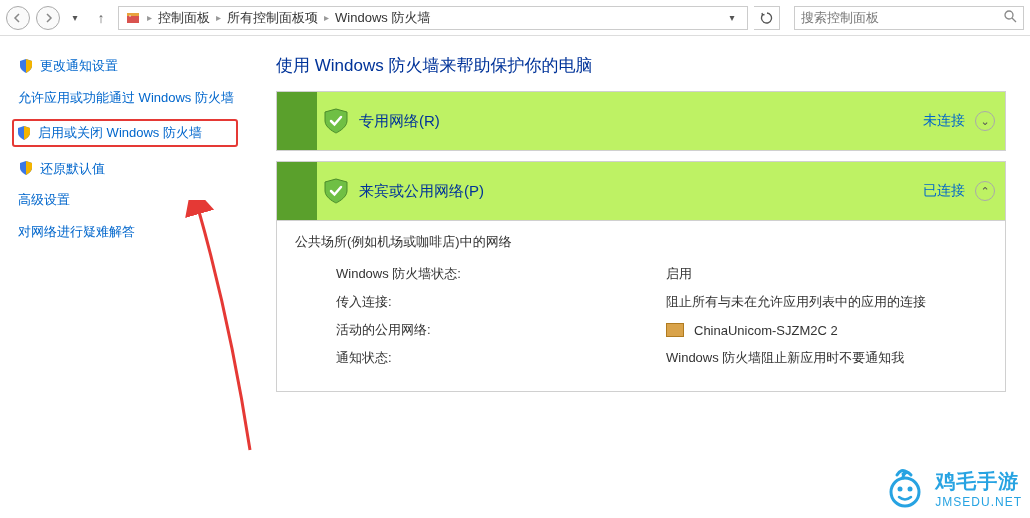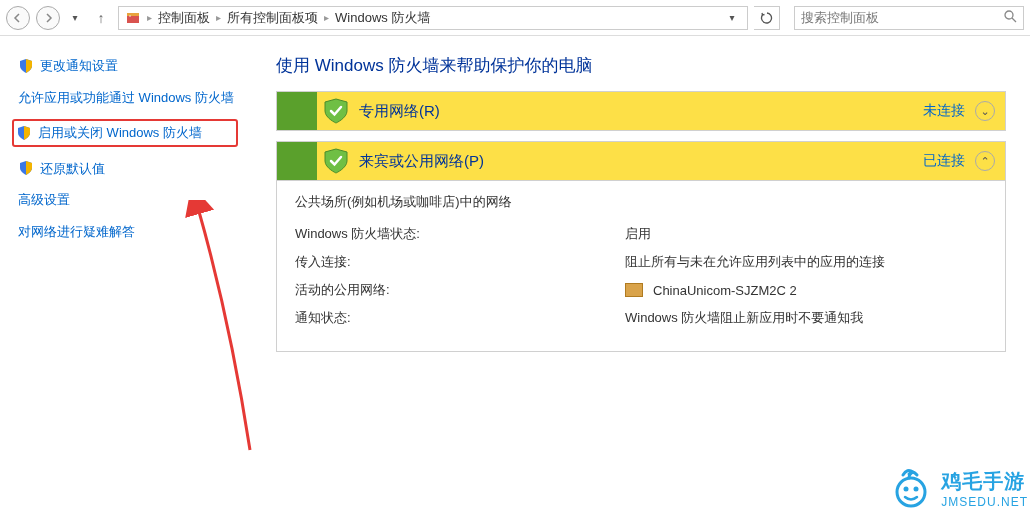--- a/index.html
+++ b/index.html
@@ -26,36 +26,36 @@
   .side-link { color: #0066cc; font-size: 13px; line-height: 1.5; margin-bottom: 12px; cursor: pointer; display: flex; align-items: flex-start; gap: 6px; }
   .side-link.with-icon { align-items: center; }
   .side-icon { width: 16px; height: 16px; flex-shrink: 0; }
   .highlight-box { border: 2px solid #e53935; border-radius: 3px; padding: 2px 2px; margin-left: -6px; margin-right: -4px; }
 
   
   .main { flex: 1; padding: 18px 24px 10px 28px; }
   .main h1 { color: #003399; font-weight: normal; font-size: 17px; margin-bottom: 14px; }
   .main .desc { color: #333; font-size: 13px; margin-bottom: 16px; }
 
-  .panel-header { height: 40px; display: flex; align-items: center; border: 1px solid #d0d0d0; background: #fde047; margin-top: 6px; }
+  .panel-header { height: 60px; display: flex; align-items: center; border: 1px solid #d0d0d0; background: #bef264; margin-top: 6px; }
   .panel-header .stripe { width: 40px; height: 100%; background: #5aa02c; margin-right: 6px; }
   .panel-header .shield { width: 26px; height: 26px; margin-right: 10px; }
   .panel-header .ptitle { flex: 1; color: #003399; font-size: 15px; }
   .panel-header .status { color: #0066cc; font-size: 14px; margin-right: 10px; }
   .panel-header .chev { width: 20px; height: 20px; border: 1px solid #aaa; border-radius: 50%; margin-right: 10px; display: flex; align-items: center; justify-content: center; font-size: 11px; color: #555; }
 
   .panel-body { border: 1px solid #d0d0d0; border-top: none; padding: 12px 18px 14px 18px; }
   .panel-sub { color: #333; margin-bottom: 14px; font-size: 13px; }
   .kv { display: flex; margin: 10px 0; font-size: 13px; }
-  .kv .k { width: 330px; color: #333; }
+  .kv .k { width: 330px; color: #333; margin-left: 41px; }
   .kv .v { flex: 1; color: #333; display: flex; align-items: center; gap: 10px; }
   .net-icon { width: 18px; height: 14px; background: #d9a34a; border: 1px solid #b07b20; display: inline-block; }
 
   
-  .watermark { position: absolute; right: 2px; bottom: 8px; display: flex; align-items: center; gap: 8px; }
+  .watermark { position: absolute; right: 8px; bottom: 8px; display: flex; align-items: center; gap: 8px; }
   .wm-text { text-align: left; }
   .wm-text .t1 { color: #27a3e2; font-size: 20px; font-weight: bold; letter-spacing: 1px; }
   .wm-text .t2 { color: #27a3e2; font-size: 12px; letter-spacing: 1px; }
 
   
   .arrow-svg { position: absolute; left: 90px; top: 200px; pointer-events: none; }
 
 </style>
 </head>
 <body>

